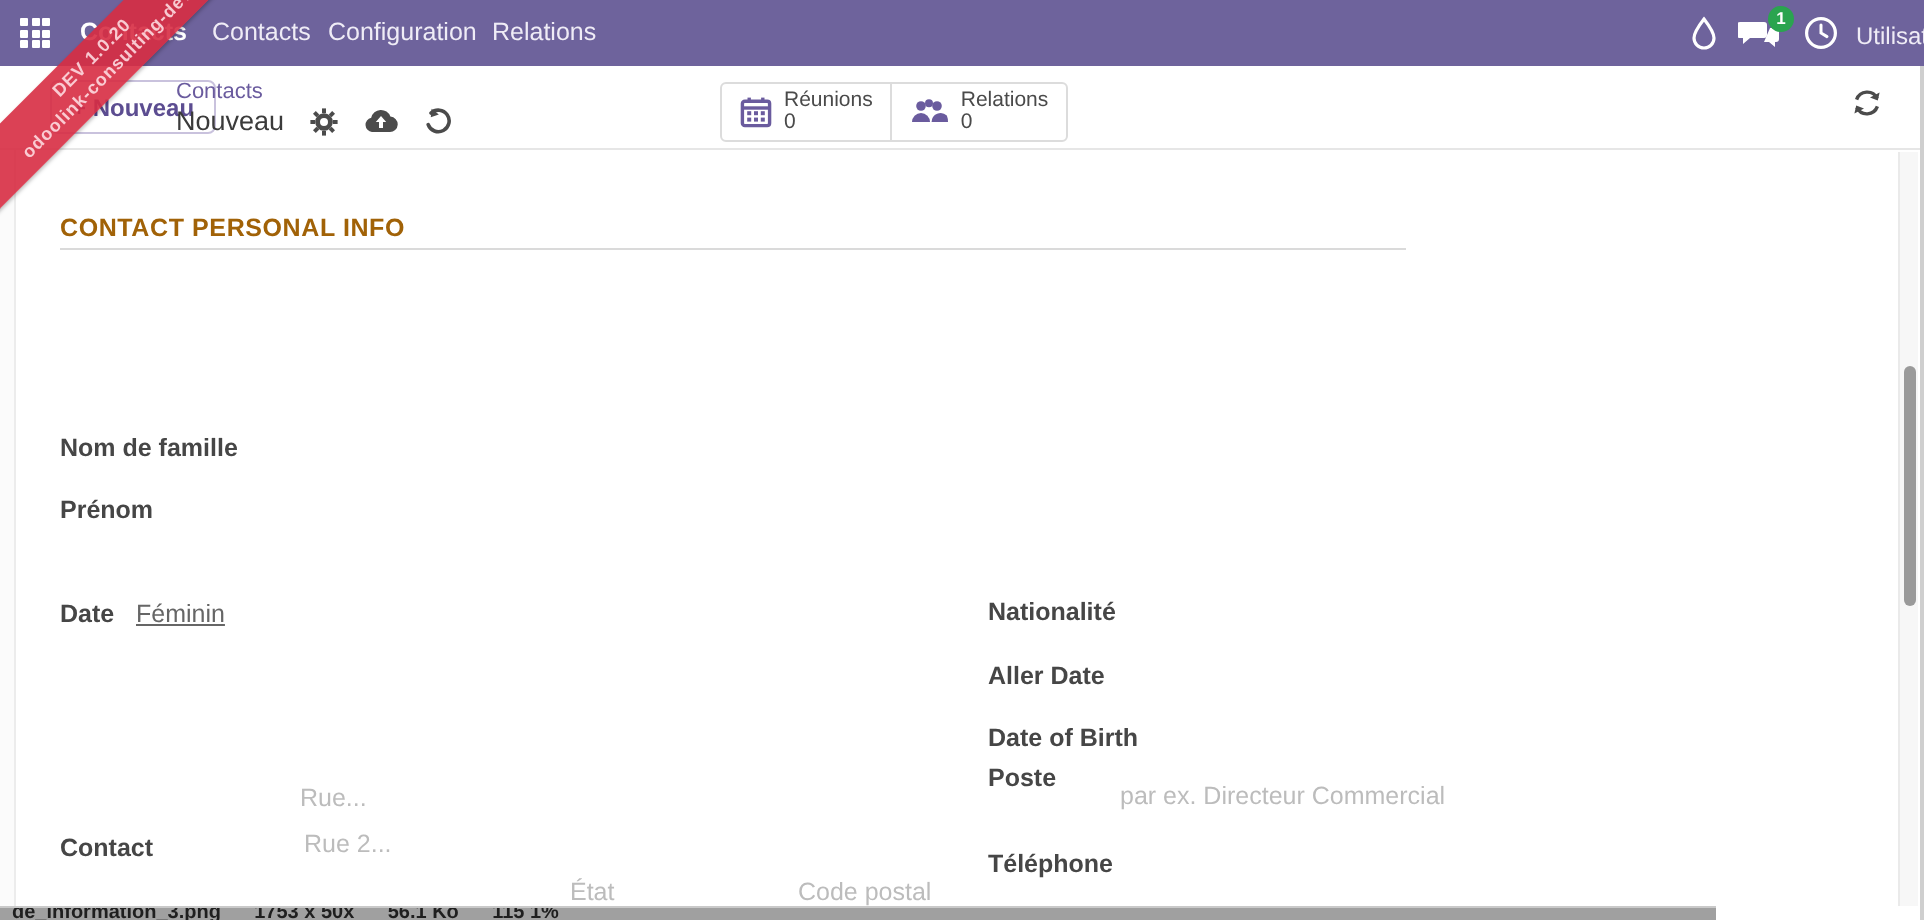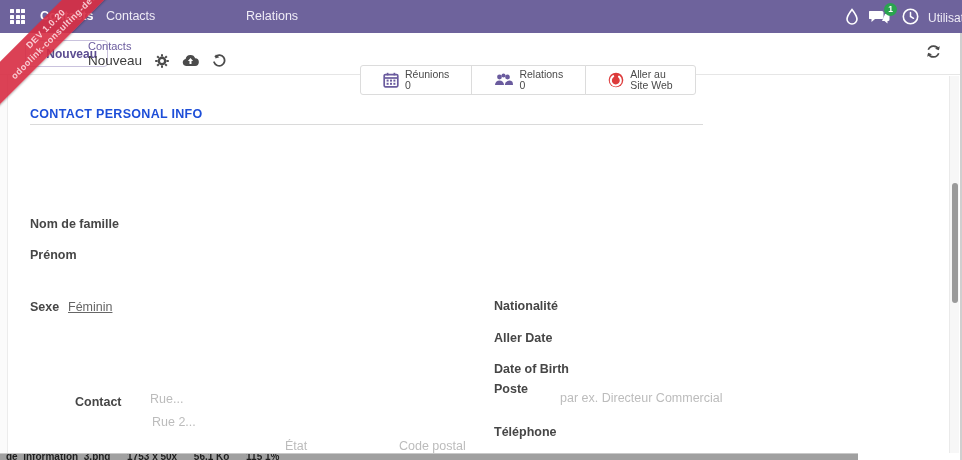--- a/index.html
+++ b/index.html
@@ -34,31 +34,31 @@
   .cpanel { position:absolute; top:33px; left:0; width:962px; height:42px; background:#fff; border-bottom:1px solid #e6e6e6; }
   .btn-new { position:absolute; left:25px; top:7px; height:27px; padding:0 10px;
     background:#fff; border:1px solid #c9c2dd; border-radius:4px; color:#5c4d91;
     font-size:12px; font-weight:600; cursor:pointer; font-family:inherit; }
   .bc-parent { position:absolute; left:88px; top:7px; font-size:11px; color:#6a5b9e; cursor:pointer; }
   .bc-row { position:absolute; left:88px; top:20px; display:flex; align-items:center; gap:13px; }
   .bc-current { font-size:13.5px; color:#3b3b3b; }
   .bc-row svg { cursor:pointer; display:block; }
 
   .statgroup { position:absolute; left:360px; top:8px; display:flex; }
-  .statbtn { display:flex; align-items:center; gap:6px; height:30px; padding:0 22px;
-    background:#fff; border:1px solid #dcdcdc; margin-left:-1px; cursor:pointer; font-family:inherit;margin-top:24px; }
+  .statbtn { display:flex; align-items:center; gap:6px; height:30px; padding:0 9px;
+    background:#fff; border:1px solid #dcdcdc; margin-left:-1px; cursor:pointer; font-family:inherit; }
   .statbtn:first-child { border-radius:3px 0 0 3px; margin-left:0; }
   .statbtn:last-child { border-radius:0 3px 3px 0; }
   .stattxt { display:flex; flex-direction:column; align-items:flex-start; line-height:11px; font-size:10.5px; color:#4a4a4a; }
   .refresh { position:absolute; left:926px; top:11px; cursor:pointer; }
 
   
   .gutter { position:absolute; left:0; top:75px; width:8px; height:378px; background:#fbfbfb; border-right:1px solid #ececec; }
   .section-title { position:absolute; left:30px; top:107px; font-size:12.5px; font-weight:bold;
-    letter-spacing:0.3px; color:#1d4ed8; }
+    letter-spacing:0.3px; color:#a16207; }
   .section-rule { position:absolute; left:30px; top:124px; width:673px; height:1px; background:#dadada; }
 
   .flabel { position:absolute; font-size:12.5px; font-weight:600; color:#464646; }
   .fvalue { position:absolute; font-size:12.5px; color:#666; cursor:pointer;text-decoration:underline; }
   .finput { position:absolute; border:none; outline:none; background:transparent;
     font-family:inherit; font-size:12.5px; color:#333; }
   .finput::placeholder { color:#bcbcbc; opacity:1; }
 
   
   .sb-track { position:absolute; left:949px; top:76px; width:10px; height:377px; background:#f7f7f7; border-left:1px solid #eaeaea; }
@@ -81,20 +81,21 @@
       <i></i>
       <i></i>
       <i></i>
       <i></i>
       <i></i>
       <i></i>
       <i></i>
   </div>
   <div class="nav-item nav-app" style="left:40px;">Contacts</div>
   <div class="nav-item" style="left:106px;">Contacts</div>
+  <div class="nav-item" style="left:164px;">Configuration</div>
   <div class="nav-item" style="left:246px;">Relations</div>
 
   <svg class="sysicon" style="left:845px;" width="14" height="17" viewBox="0 0 14 17">
     <path d="M7 1.5 C7 1.5 2 8 2 11 a5 5 0 0 0 10 0 C12 8 7 1.5 7 1.5 Z" fill="none" stroke="#fff" stroke-width="1.6"></path>
   </svg>
   <svg class="sysicon" style="left:869px;top:10px;" width="22" height="15" viewBox="0 0 22 15">
     <path d="M1 1 h12 a1.5 1.5 0 0 1 1.5 1.5 v5 a1.5 1.5 0 0 1 -1.5 1.5 h-7 l-3.5 3 v-3 h-1.5 a1.5 1.5 0 0 1 -1.5 -1.5 v-5 A1.5 1.5 0 0 1 1 1 Z" fill="#fff"></path>
     <path d="M16 4 h3 a1.5 1.5 0 0 1 1.5 1.5 v4 a1.5 1.5 0 0 1 -1.5 1.5 h-0.5 v2.5 l-3 -2.5 h-2.5" fill="#fff"></path>
   </svg>
   <div class="badge">1</div>
@@ -163,30 +164,20 @@
           <circle cx="13.5" cy="4" r="2.4"></circle>
           <path d="M10.8 12 a4.5 4.5 0 0 1 7.6 -3.2 q0.6 1.4 0.6 3.2 Z"></path>
           <circle cx="9.5" cy="2.6" r="2"></circle>
         </g>
       </svg>
       <span class="stattxt">
         <span>Relations</span>
         <span>0</span>
       </span>
     </button>
-    <button class="statbtn">
-      <svg width="16" height="16" viewBox="0 0 16 16">
-        <circle cx="8" cy="8" r="7.3" fill="#dd3b3b"></circle>
-        <path d="M5.2 4.2 a5 5 0 1 0 5.8 0.4" fill="none" stroke="#fff" stroke-width="2.1" stroke-linecap="round"></path>
-      </svg>
-      <span class="stattxt">
-        <span>Aller au</span>
-        <span>Site Web</span>
-      </span>
-    </button>
   </div>
 
   <svg class="refresh" width="15" height="15" viewBox="0 0 15 15">
     <path d="M12.6 5.2 a5.6 5.6 0 0 0 -10.3 0.6" fill="none" stroke="#4b4b4b" stroke-width="1.7"></path>
     <path d="M13.8 2.2 L12.9 6.3 L9 4.8 Z" fill="#4b4b4b"></path>
     <path d="M2.4 9.8 a5.6 5.6 0 0 0 10.3 -0.6" fill="none" stroke="#4b4b4b" stroke-width="1.7"></path>
     <path d="M1.2 12.8 L2.1 8.7 L6 10.2 Z" fill="#4b4b4b"></path>
   </svg>
 </div>
 
@@ -201,24 +192,24 @@
 
 <div class="section-title">CONTACT PERSONAL INFO</div>
 <div class="section-rule"></div>
 
 <label class="flabel" style="left:30px;top:217px;">Nom de famille</label>
 <input class="finput" style="left: 163px; top: 214px; width: 290px;">
 
 <label class="flabel" style="left:30px;top:248px;">Prénom</label>
 <input class="finput" style="left: 163px; top: 245px; width: 290px;">
 
-<label class="flabel" style="left:30px;top:300px;">Sexe</label>
+<label class="flabel" style="left:30px;top:300px;">Date</label>
 <span class="fvalue" style="left:68px;top:300px;">Féminin</span>
 
-<label class="flabel" style="left:30px;top:395px;margin-left:45px;">Contact</label>
+<label class="flabel" style="left:30px;top:417px;">Contact</label>
 <input class="finput" style="left: 150px; top: 392px; width: 290px;" placeholder="Rue...">
 <input class="finput" style="left: 152px; top: 415px; width: 290px;" placeholder="Rue 2...">
 <input class="finput" style="left: 163px; top: 439px; width: 112px; margin-top: 25px;" placeholder="Ville">
 <input class="finput" style="left: 285px; top: 439px; width: 105px;" placeholder="État">
 <input class="finput" style="left: 399px; top: 439px; width: 110px;" placeholder="Code postal">
 
 <label class="flabel" style="left:494px;top:299px;">Nationalité</label>
 <input class="finput" style="left: 600px; top: 296px; width: 250px;">
 
 <label class="flabel" style="left:494px;top:331px;">Aller Date</label>

